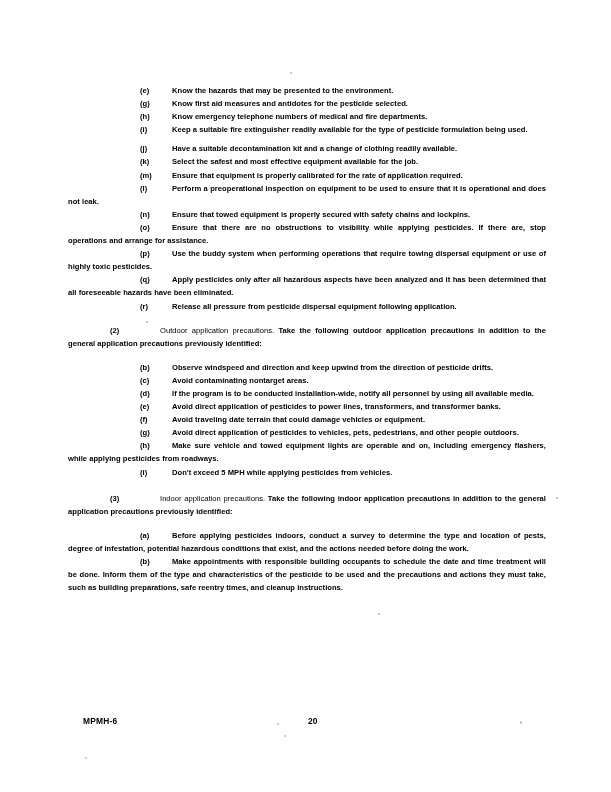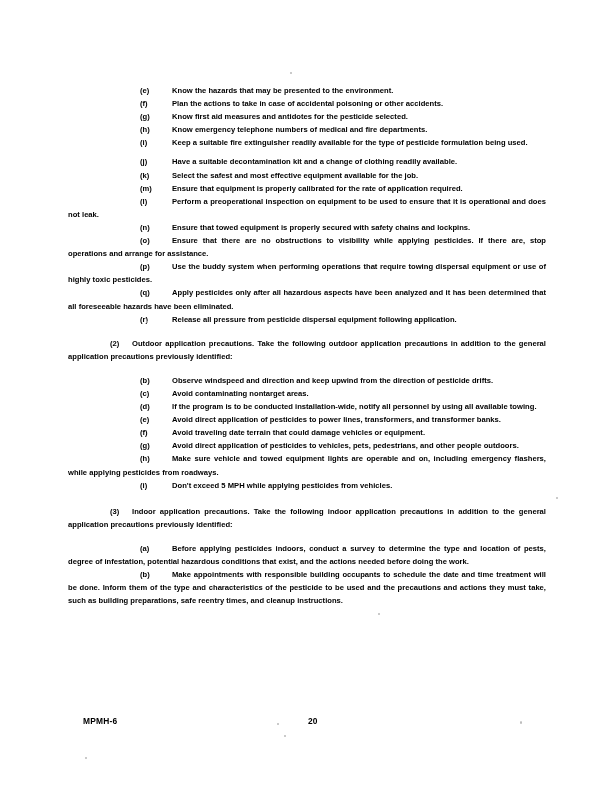--- a/index.html
+++ b/index.html
@@ -60,21 +60,22 @@
     text-indent: 42px;
     margin: 0;
   }
   .section .num {
     display: inline-block;
     width: 22px;
     text-indent: 0;
     font-weight: bold;
   }
   .section .lead {
-    font-weight: bold;
+    font-weight: normal;
+    margin-left: 28px;
   }
 
   .gap-sm { height: 6px; }
   .gap-md { height: 11px; }
   .gap-lg { height: 13px; }
 
   .footer {
     position: absolute;
     left: 0;
     top: 716px;
@@ -105,21 +106,20 @@
   }
 </style>
 </head>
 <body>
 
 <div class="page">
 
   <div class="content">
 
     <p class="para item"><span class="mk">(e)</span><span>Know the hazards that may be presented to the environment.</span></p>
-    <p class="para item"><span class="mk">(f)</span><span>Plan the actions to take in case of accidental poisoning or other accidents.</span></p>
     <p class="para item"><span class="mk">(g)</span><span>Know first aid measures and antidotes for the pesticide selected.</span></p>
     <p class="para item"><span class="mk">(h)</span><span>Know emergency telephone numbers of medical and fire departments.</span></p>
     <p class="para item"><span class="mk">(i)</span><span>Keep a suitable fire extinguisher readily available for the type of pesticide formulation being used.</span></p>
 
     <div class="gap-sm"></div>
 
     <p class="para item"><span class="mk">(j)</span><span>Have a suitable decontamination kit and a change of clothing readily available.</span></p>
     <p class="para item"><span class="mk">(k)</span><span>Select the safest and most effective equipment available for the job.</span></p>
     <p class="para item"><span class="mk">(m)</span><span>Ensure that equipment is properly calibrated for the rate of application required.</span></p>
     <p class="para item"><span class="mk">(l)</span><span>Perform a preoperational inspection on equipment to be used to ensure that it is operational and does not leak.</span></p>
@@ -130,21 +130,21 @@
     <p class="para item"><span class="mk">(r)</span><span>Release all pressure from pesticide dispersal equipment following application.</span></p>
 
     <div class="gap-md"></div>
 
     <p class="para section"><span class="num">(2)</span><span class="lead">Outdoor application precautions.</span><span>  Take the following outdoor application precautions in addition to the general application precautions previously identified:</span></p>
 
     <div class="gap-md"></div>
 
     <p class="para item"><span class="mk">(b)</span><span>Observe windspeed and direction and keep upwind from the direction of pesticide drifts.</span></p>
     <p class="para item"><span class="mk">(c)</span><span>Avoid contaminating nontarget areas.</span></p>
-    <p class="para item"><span class="mk">(d)</span><span>If the program is to be conducted installation-wide, notify all personnel by using all available towing.</span></p>
+    <p class="para item"><span class="mk">(d)</span><span>If the program is to be conducted installation-wide, notify all personnel by using all available media.</span></p>
     <p class="para item"><span class="mk">(e)</span><span>Avoid direct application of pesticides to power lines, transformers, and transformer banks.</span></p>
     <p class="para item"><span class="mk">(f)</span><span>Avoid traveling date terrain that could damage vehicles or equipment.</span></p>
     <p class="para item"><span class="mk">(g)</span><span>Avoid direct application of pesticides to vehicles, pets, pedestrians, and other people outdoors.</span></p>
     <p class="para item"><span class="mk">(h)</span><span>Make sure vehicle and towed equipment lights are operable and on, including emergency flashers, while applying pesticides from roadways.</span></p>
     <p class="para item"><span class="mk">(i)</span><span>Don't exceed 5 MPH while applying pesticides from vehicles.</span></p>
 
     <div class="gap-lg"></div>
 
     <p class="para section"><span class="num">(3)</span><span class="lead">Indoor application precautions.</span><span>  Take the following indoor application precautions in addition to the general application precautions previously identified:</span></p>
 

